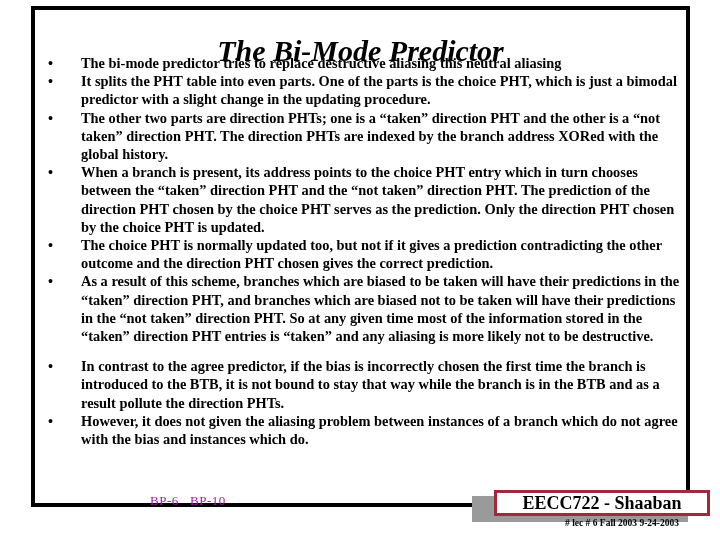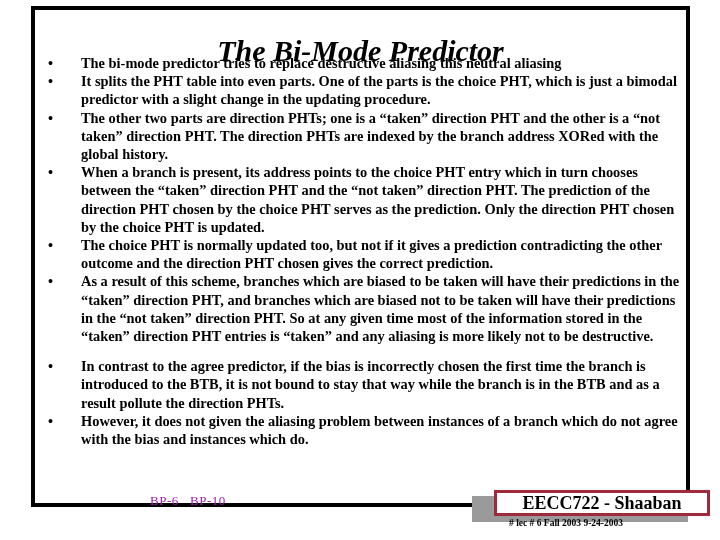--- a/index.html
+++ b/index.html
@@ -134,23 +134,24 @@
   }
   #course-badge-label {
     font-size: 18px;
     font-weight: bold;
     color: #000000;
     white-space: nowrap;
     line-height: 20px;
   }
   #course-meta {
     position: absolute;
-    left: 43px;
+    left: 68px;
     top: 28px;
     width: 176px;
+    text-align: center;
     font-size: 9.5px;
     font-weight: bold;
     color: #000000;
     white-space: nowrap;
     letter-spacing: 0px;
   }
 </style>
 </head>
 <body>
 

